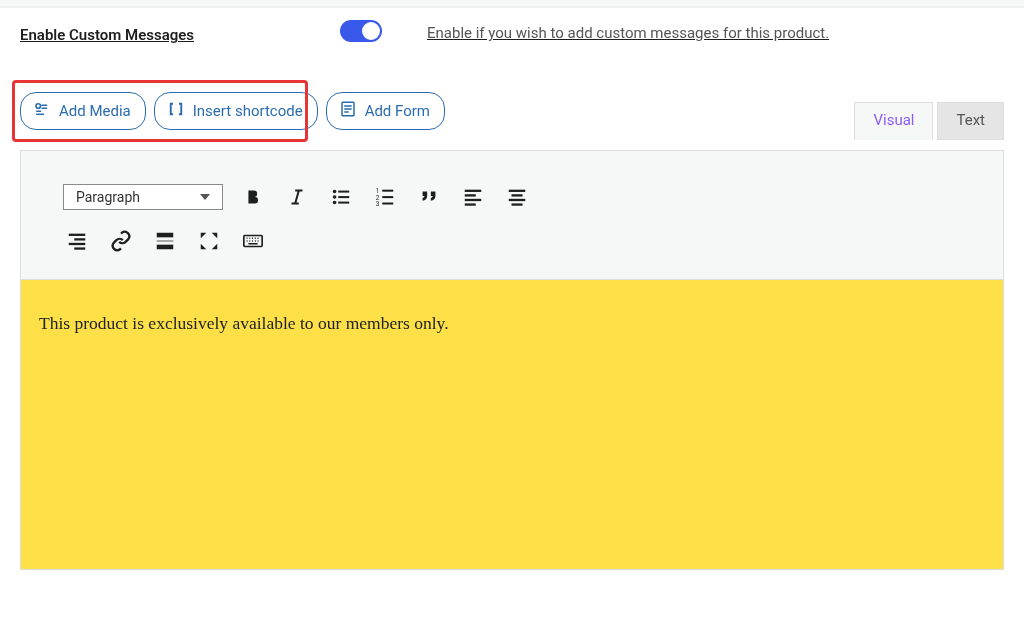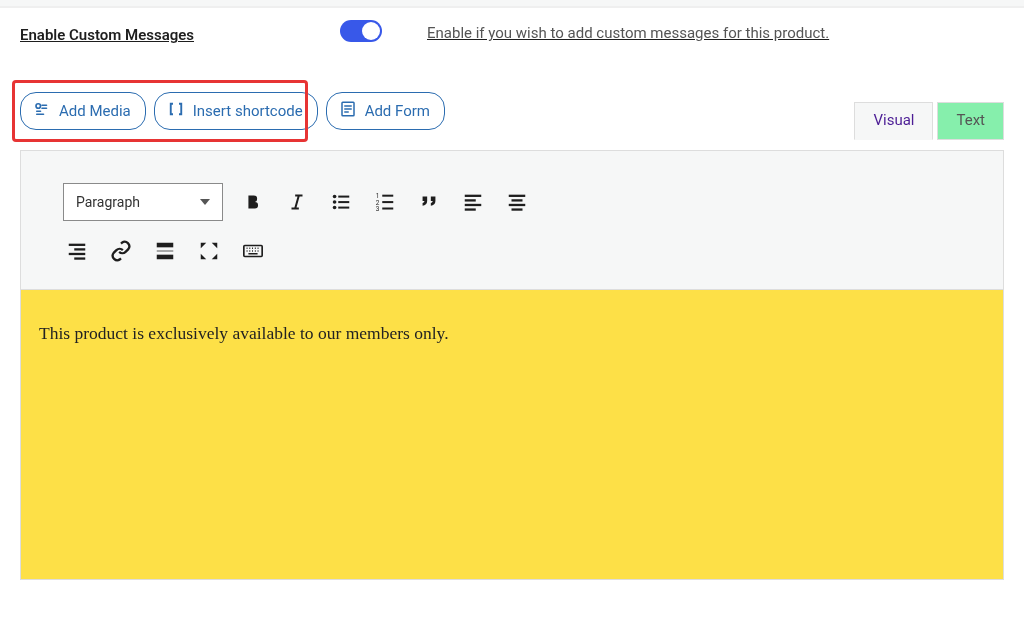--- a/index.html
+++ b/index.html
@@ -107,28 +107,28 @@
       position: absolute;
       right: 0;
       top: 10px;
       display: flex;
       z-index: 2;
     }
     .tab {
       padding: 8px 18px 10px 18px;
       font-size: 15px;
       color: #555;
-      background: #86efac;
+      background: #e5e5e5;
       border: 1px solid #ddd;
       cursor: pointer;
     }
     .tab.active {
       background: #f6f7f7;
       border-bottom-color: #f6f7f7;
-      color: #4c1d95;
+      color: #8b5cf6;
     }
     .tab + .tab {
       margin-left: 4px;
     }
     .toolbar-panel {
       border: 1px solid #ddd;
       background: #f6f7f7;
       padding: 32px 42px 24px 42px;
       margin-top: 20px;
       position: relative;
@@ -138,21 +138,21 @@
       flex-direction: column;
       gap: 16px;
     }
     .toolbar-row {
       display: flex;
       align-items: center;
       gap: 16px;
     }
     .format-select {
       width: 160px;
-      height: 38px;
+      height: 26px;
       border: 1px solid #8a8a8a;
       background: #fff;
       display: flex;
       align-items: center;
       justify-content: space-between;
       padding: 0 12px;
       cursor: pointer;
       font-size: 14px;
       color: #333;
     }

